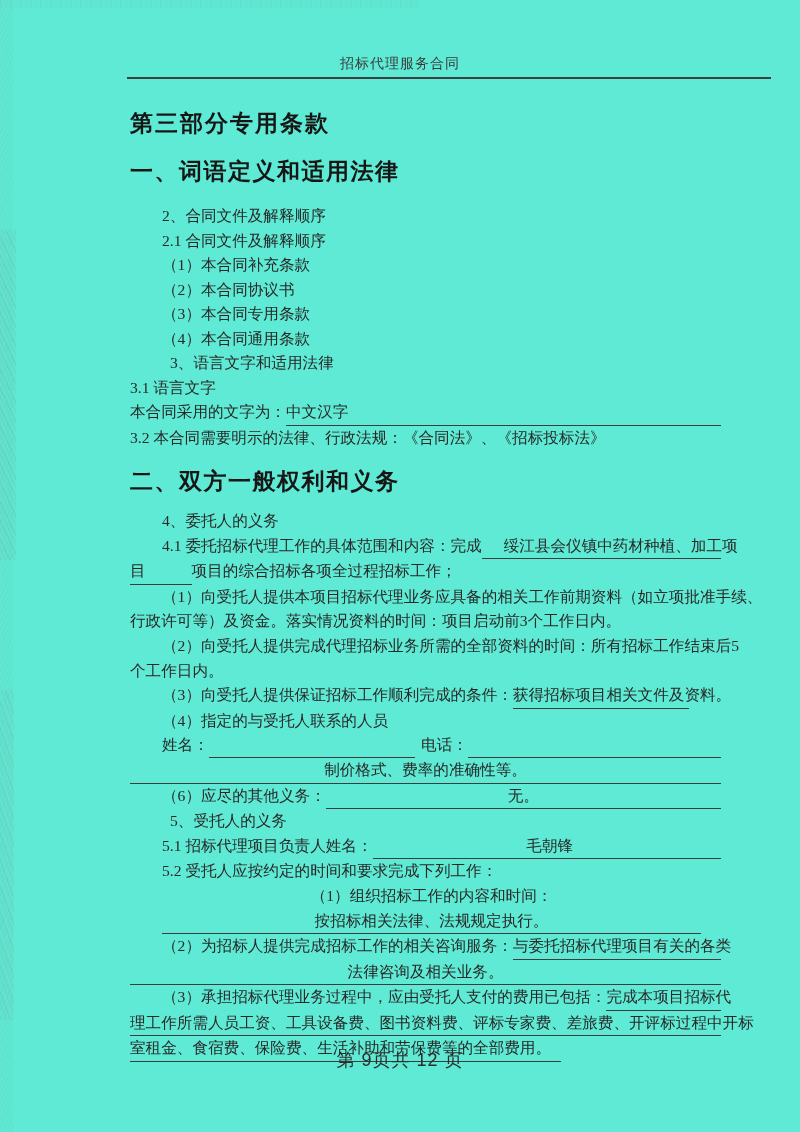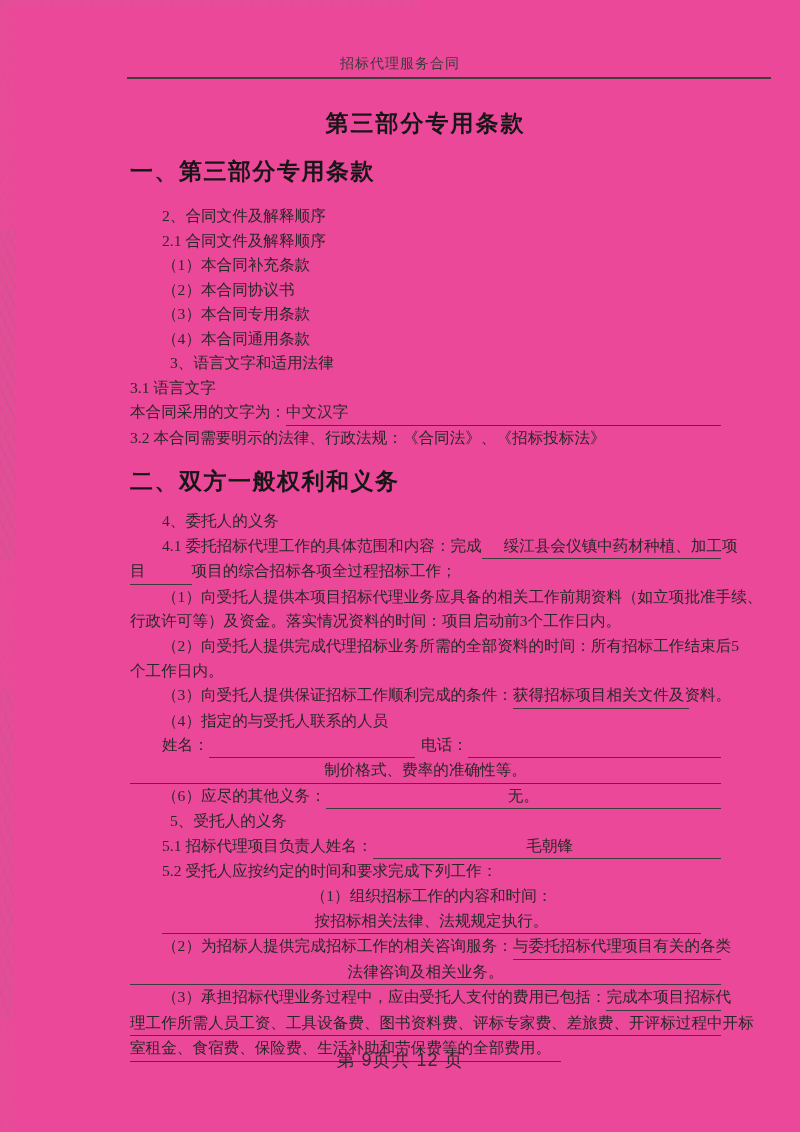--- a/index.html
+++ b/index.html
@@ -4,21 +4,21 @@
 <style>
   html,body{margin:0;padding:0;}
   body{
     width:800px;height:1132px;
     background:#ffffff;
     font-family:"Liberation Serif","DejaVu Serif",serif;
     color:#262626;
     position:relative;
     overflow:hidden;
   }
-  .page{position:absolute;inset:0;background:#ec4899;}
+  .page{position:absolute;inset:0;background:#5eead4;}
   
   .noise-left{
     position:absolute;left:0;top:0;bottom:0;width:13px;
     background:repeating-linear-gradient(115deg,
       rgba(120,120,120,0.14) 0px, rgba(255,255,255,0) 2px,
       rgba(140,140,140,0.10) 4px, rgba(255,255,255,0) 7px);
     opacity:.8;
   }
   .noise-left2{
     position:absolute;left:0;top:230px;height:330px;width:16px;
@@ -46,21 +46,21 @@
   .header-rule{
     position:absolute;top:77px;left:127px;width:644px;height:2px;
     background:#3f3f3f;
   }
 
   .content{
     position:absolute;left:130px;top:0;width:591px;
   }
   .part-title{
     margin:106px 0 0 0;
-    text-align:center;
+    text-align:left;
     font-family:"Liberation Sans","DejaVu Sans",sans-serif;
     font-weight:bold;font-size:23px;line-height:34px;color:#161616;
     letter-spacing:2px;
   }
   .sec-heading{
     margin:15px 0 0 0;
     font-family:"Liberation Sans","DejaVu Sans",sans-serif;
     font-weight:bold;font-size:23px;line-height:32px;color:#161616;
     letter-spacing:1.5px;
   }
@@ -103,21 +103,21 @@
   <div class="noise-left3"></div>
   <div class="noise-top"></div>
 
   <div class="running-header">招标代理服务合同</div>
   <div class="header-rule"></div>
 
   <div class="content">
 
     <div class="part-title">第三部分专用条款</div>
 
-    <div class="sec-heading">一、第三部分专用条款</div>
+    <div class="sec-heading">一、词语定义和适用法律</div>
 
     <div class="block-1">
       <div class="line ind"><span>2、合同文件及解释顺序</span></div>
       <div class="line ind"><span>2.1 合同文件及解释顺序</span></div>
       <div class="line ind"><span>（1）本合同补充条款</span></div>
       <div class="line ind"><span>（2）本合同协议书</span></div>
       <div class="line ind"><span>（3）本合同专用条款</span></div>
       <div class="line ind"><span>（4）本合同通用条款</span></div>
       <div class="line ind-b"><span>3、语言文字和适用法律</span></div>
       <div class="line"><span>3.1 语言文字</span></div>

